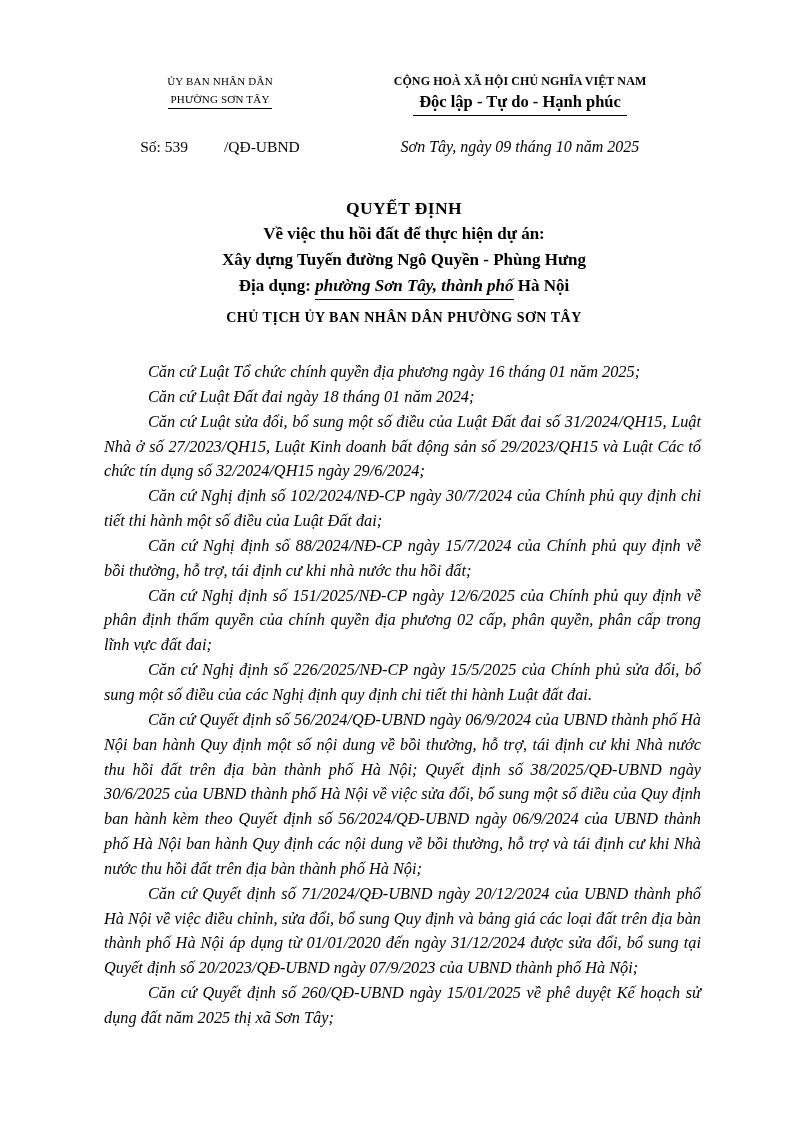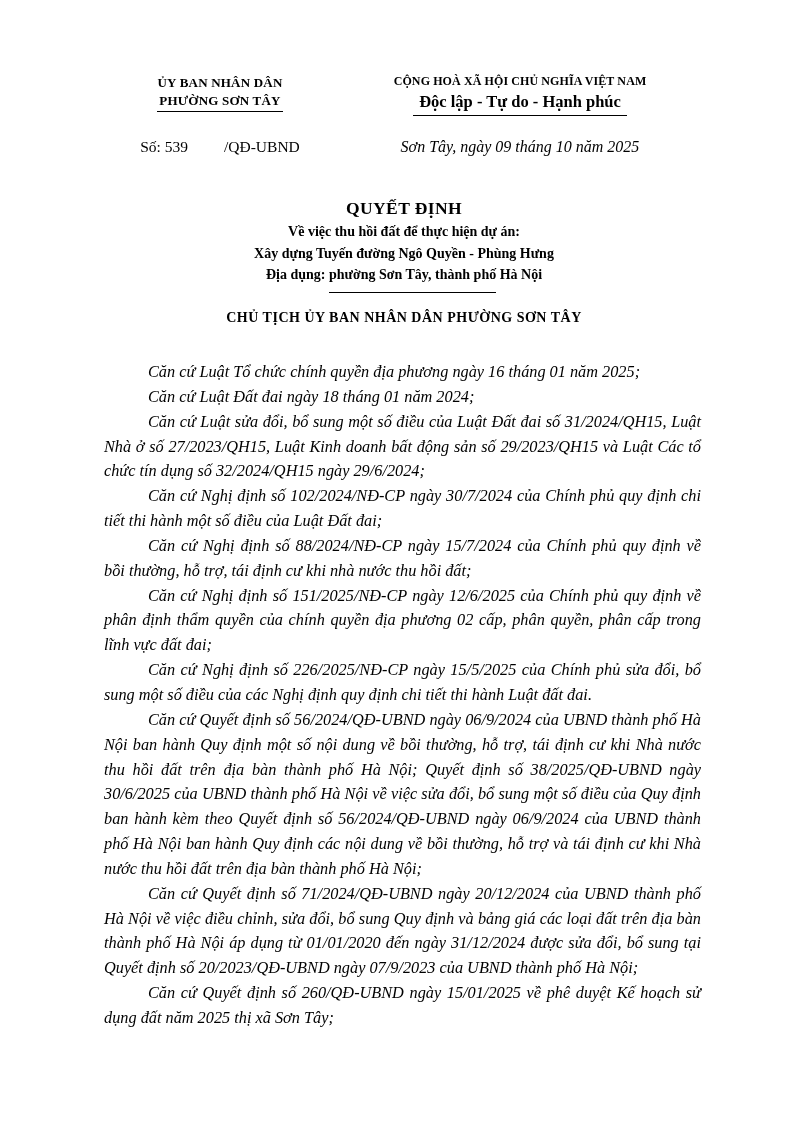--- a/index.html
+++ b/index.html
@@ -32,22 +32,22 @@
   .header-left {
     width: 232px;
     text-align: center;
     flex: none;
   }
   .header-right {
     flex: 1;
     text-align: center;
   }
   .org-line {
-    font-weight: bold;
-    font-size: 13px;
+    font-weight: normal;
+    font-size: 11px;
     line-height: 1.32;
     letter-spacing: 0.2px;
     white-space: nowrap;
   }
   .org-line.second {
     display: inline-block;
     border-bottom: 1.3px solid #000;
     padding: 0 2px 2px 2px;
   }
   .nation-line {
@@ -103,27 +103,28 @@
     text-align: center;
   }
   .t-main {
     font-weight: bold;
     font-size: 17.5px;
     letter-spacing: 0.4px;
     line-height: 1.45;
   }
   .t-sub {
     font-weight: bold;
-    font-size: 14px;
+    font-size: 17px;
     line-height: 1.52;
     white-space: nowrap;
   }
   .t-sub .uline {
     border-bottom: 1.2px solid #000;
-    padding-bottom: 10px;
+    padding-bottom: 4px;
+    font-style: italic;
   }
 
   .chairman {
     position: absolute;
     top: 310px;
     left: 104px;
     width: 600px;
     text-align: center;
     font-weight: bold;
     font-size: 14px;

